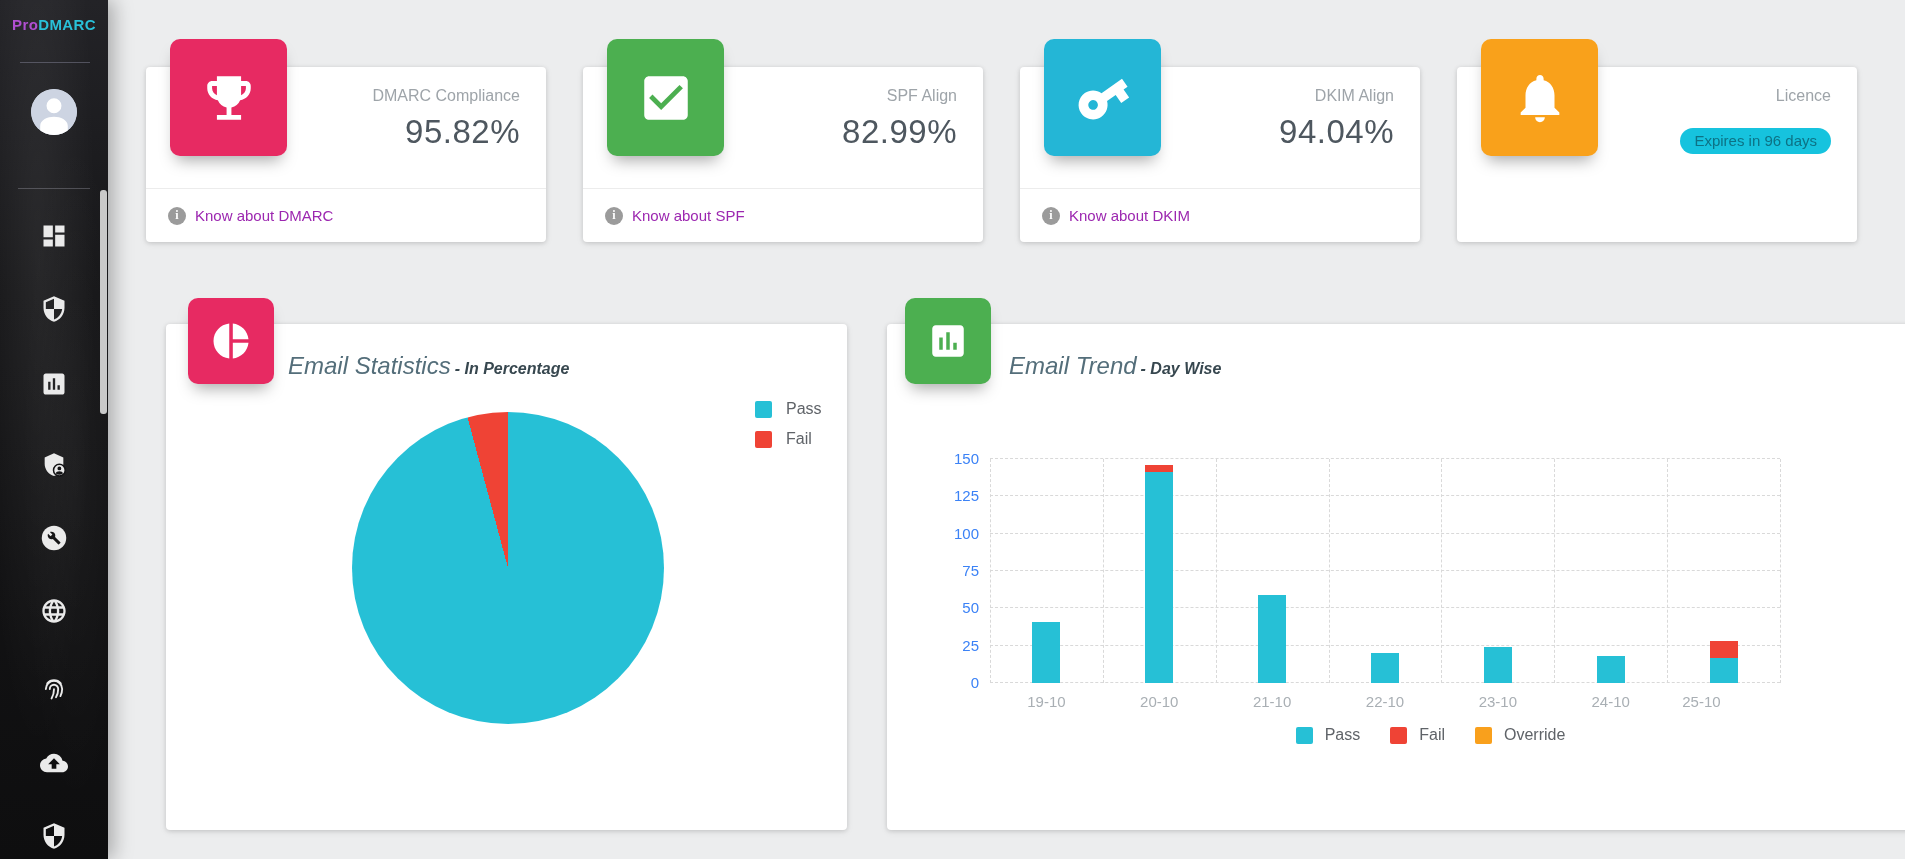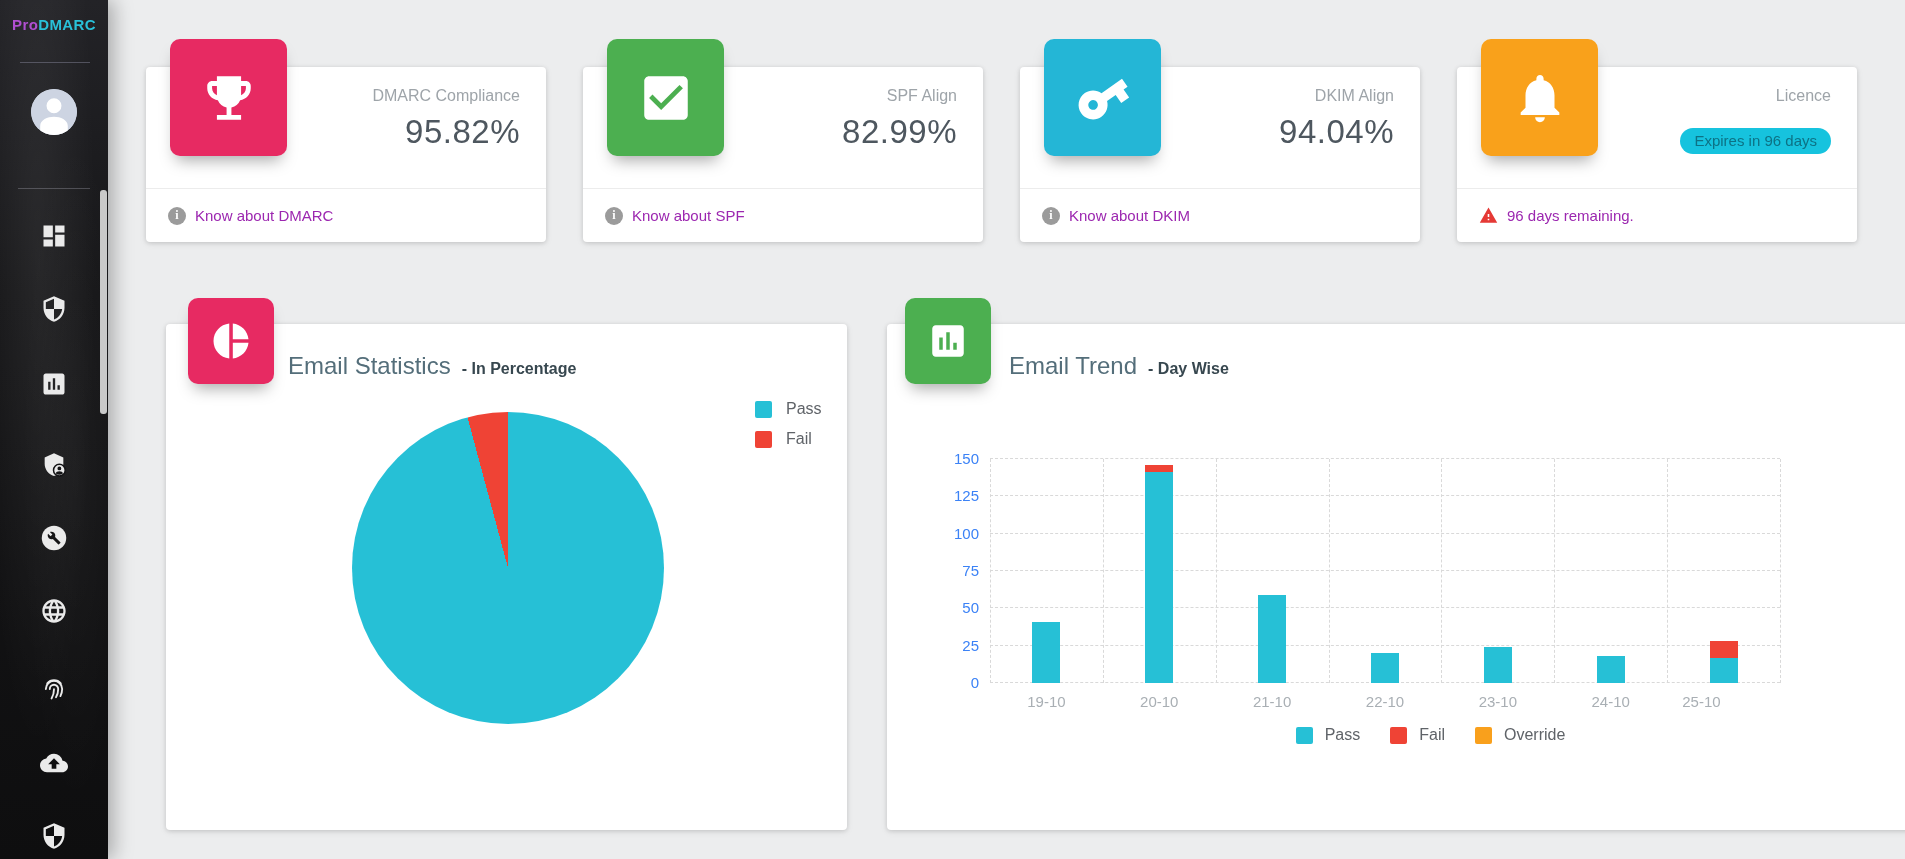--- a/index.html
+++ b/index.html
@@ -46,21 +46,21 @@
   .warn-tri { width:19px; height:19px; flex:none; }
 
   
   .chart-card { top:324px; height:506px; }
   #pieCard { left:166px; width:681px; }
   #barCard { left:887px; width:1087px; }
   .chart-card .icon-tile { width:86px; height:86px; top:-26px; }
   #pieCard .icon-tile { left:22px; }
   #barCard .icon-tile { left:18px; }
   .chart-card .icon-tile svg { width:42px; height:42px; fill:#fff; }
-  .chart-head { position:absolute; left:122px; top:28px; display:flex; align-items:baseline; gap:11px; }
+  .chart-head { position:absolute; left:122px; top:28px; display:flex; align-items:baseline; gap:4px;font-style:italic; }
   .chart-title { font-size:24px; color:#546e7a; }
   .chart-sub { font-size:16px; font-weight:700; color:#37474f; }
 
   
   .pie { position:absolute; left:186px; top:88px; width:312px; height:312px; border-radius:50%; }
   .pie-legend { position:absolute; left:589px; top:76px; }
   .legend-item { display:flex; align-items:center; gap:14px; margin-bottom:12px; cursor:pointer; }
   .swatch { width:17px; height:17px; border-radius:2px; flex:none; }
   .legend-label { font-size:16px; color:#5f6368; }
 
@@ -198,26 +198,20 @@
 
 <div class="card stat-card" style="left:1457px">
   <div class="icon-tile" style="background-color: rgb(249, 161, 27);">
     <svg viewBox="0 0 24 24">
         <path d="M12 22c1.1 0 2-.9 2-2h-4c0 1.1.9 2 2 2zm6-6v-5c0-3.07-1.63-5.64-4.5-6.32V4c0-.83-.67-1.5-1.5-1.5s-1.5.67-1.5 1.5v.68C7.64 5.36 6 7.92 6 11v5l-2 2v1h16v-1l-2-2z"></path>
       </svg>
   </div>
   <div class="stat-body">
     <div class="stat-label">Licence</div>
     <span class="stat-badge" style="background-color: rgb(22, 195, 222);">Expires in 96 days</span>
-  </div>
-  <div class="stat-foot">
-    <svg class="warn-tri" viewBox="0 0 24 24">
-        <path fill="#e53935" d="M1 21h22L12 2 1 21zm12-3h-2v-2h2v2zm0-4h-2v-4h2v4z"></path>
-      </svg>
-    <span class="know-link">96 days remaining.</span>
   </div>
 </div>
 
 <div class="card chart-card" id="pieCard">
   <div class="icon-tile" style="background-color: rgb(231, 42, 98);">
     <svg viewBox="0 0 24 24">
         <path d="M11 2v20c-5.07-.5-9-4.79-9-10s3.93-9.5 9-10zm2.03 0v8.99H22c-.47-4.74-4.24-8.52-8.97-8.99zm0 11.01V22c4.74-.47 8.5-4.25 8.97-8.99h-8.97z"></path>
       </svg>
   </div>
   <div class="chart-head">

